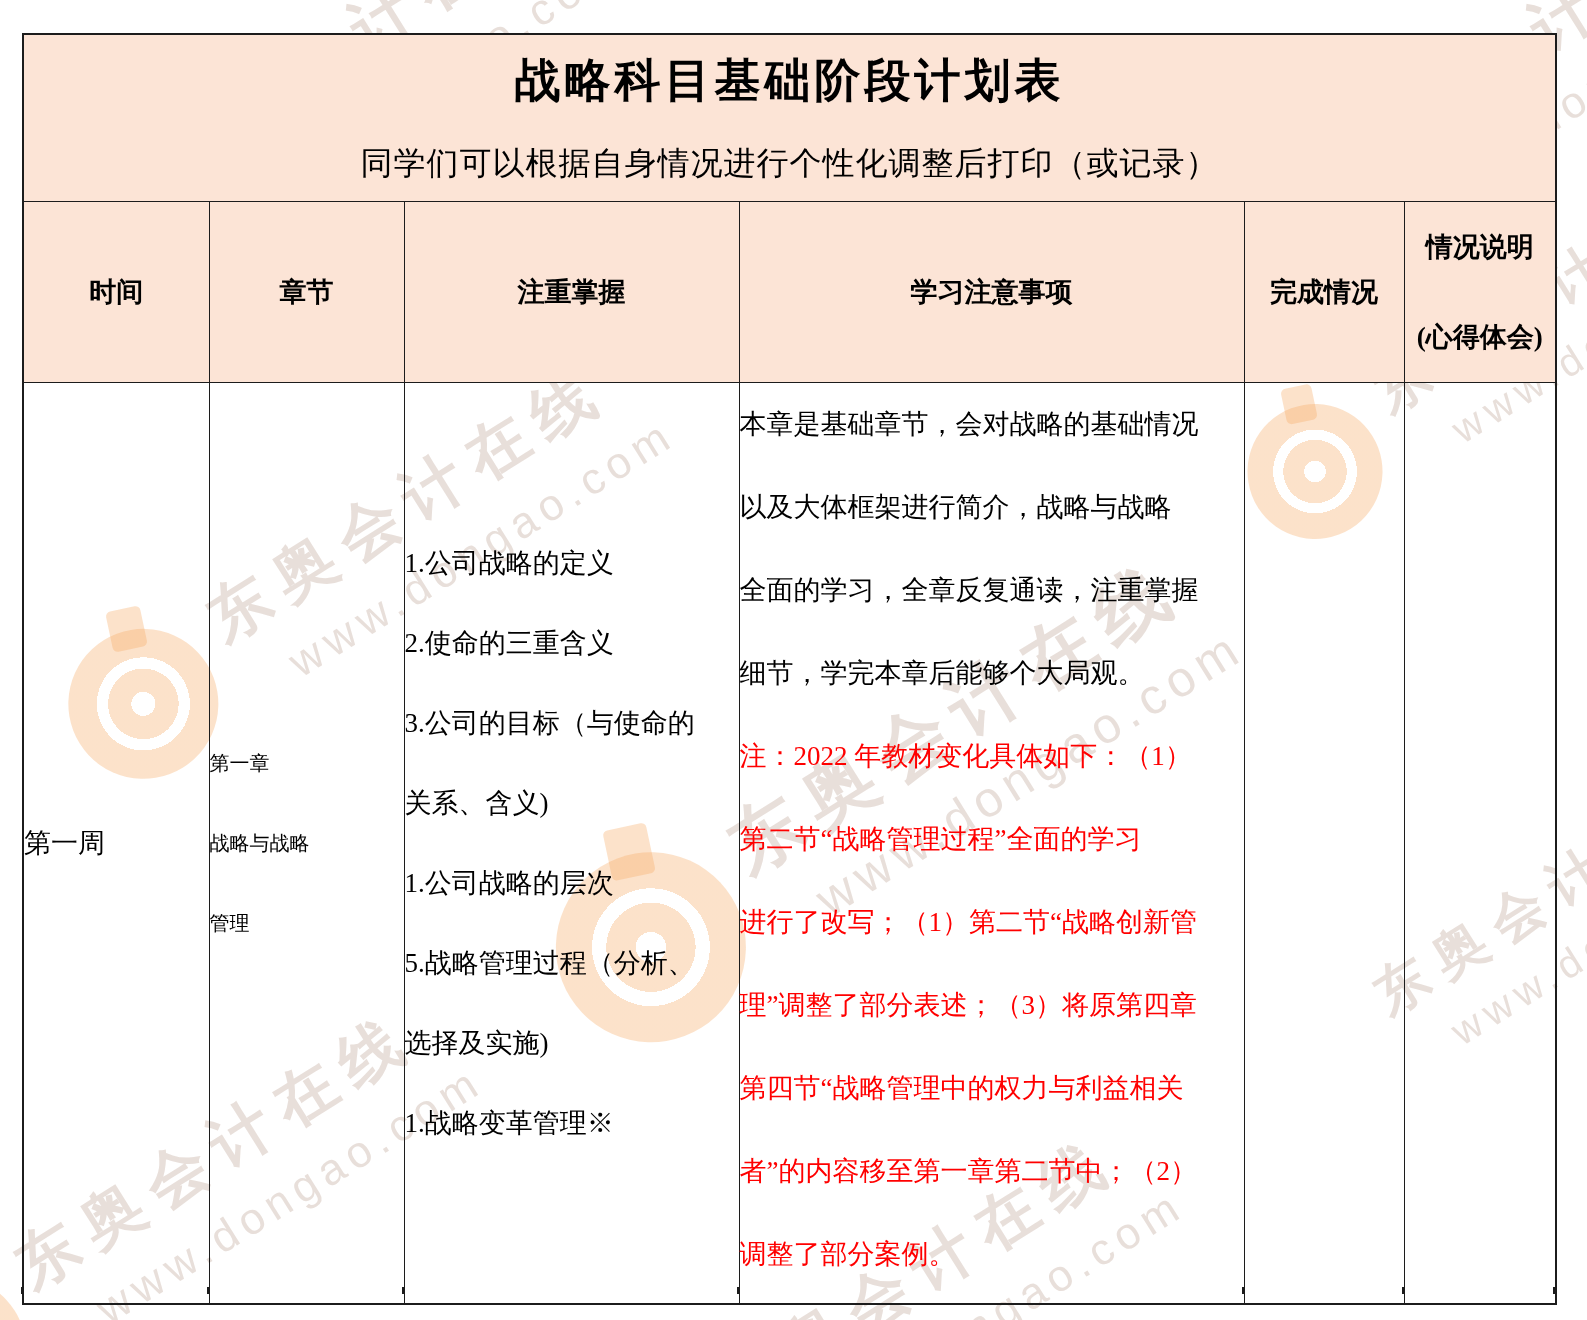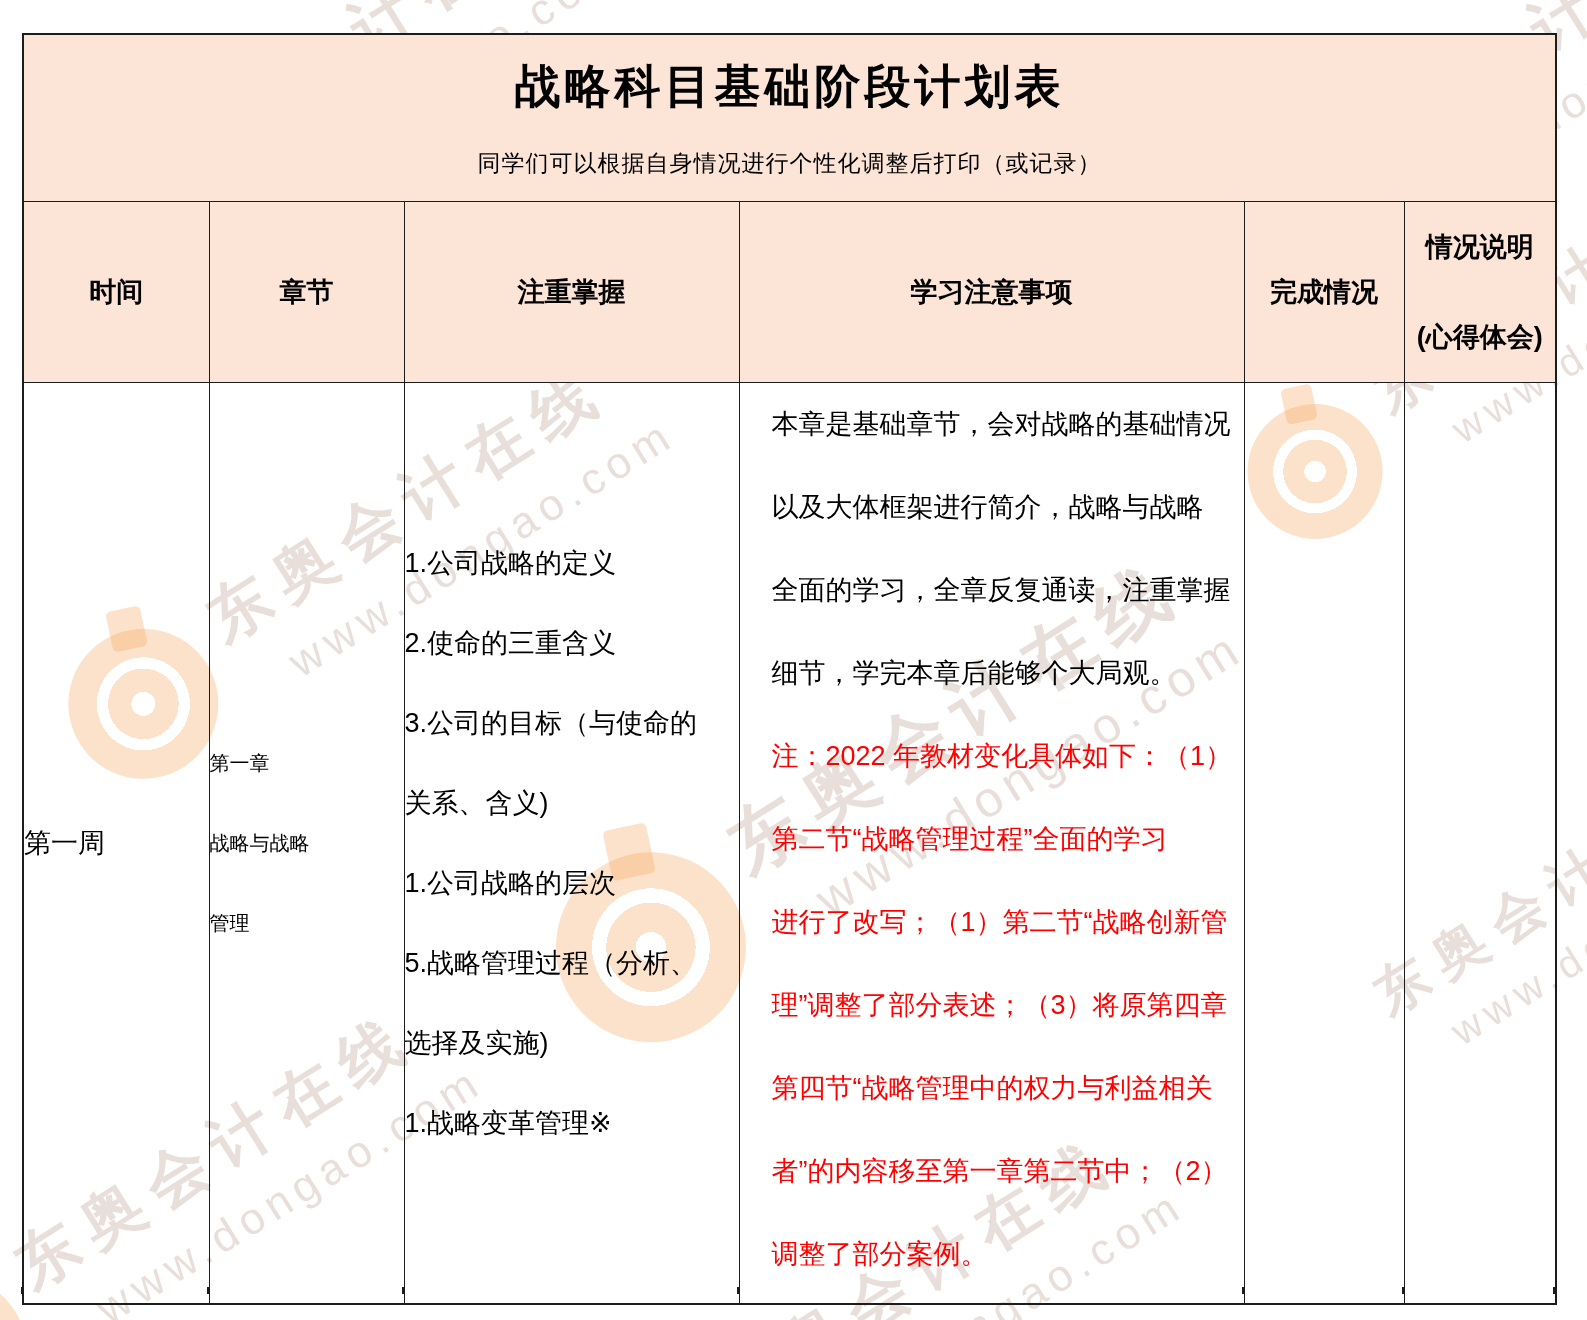--- a/index.html
+++ b/index.html
@@ -41,39 +41,39 @@
   .wm-sm .wm-logo{width:135px;height:135px;}
   .wm-sm .wm-brand{font-size:54px;}
   .wm-sm .wm-url{font-size:40px;}
 
   
   .plan-table{
     position:absolute; left:22px; top:33px; width:1533px; z-index:2;
     border-collapse:collapse; table-layout:fixed;
   }
   .plan-table td,.plan-table th{
-    border:1.6px solid var(--c-border,#1c1c1c); padding:0; font-weight:normal;
+    border:1.6px solid var(--c-border,#1c1c1c); padding:0; font-weight:normal;font-family:Liberation Serif, serif;
   }
   .plan-table{border:2.5px solid var(--c-border,#1c1c1c);}
   .title-cell,.head-row th{background:var(--c-header_bg,#fce4d6);}
   .title-row{height:167px;}
   .head-row{height:165px;}
   .body-row{height:922px;}
   .title-wrap{display:flex;flex-direction:column;align-items:center;justify-content:center;height:100%;gap:30px;}
   .doc-title{font-size:46px;font-weight:bold;letter-spacing:4px;}
-  .doc-subtitle{font-size:23px;letter-spacing:1px;}
+  .doc-subtitle{font-size:32px;letter-spacing:1px;}
   .head-row th{font-size:27px;font-weight:bold;text-align:center;vertical-align:middle;}
   .head-two .hline{line-height:90px;}
   .c-time{text-align:left;vertical-align:middle;font-size:27px;font-weight:bold;}
   .c-chapter{text-align:left;vertical-align:middle;font-size:20px;}
   .c-chapter .tline{line-height:80px;}
   .c-points{vertical-align:middle;font-size:27px;padding:0 8px 0 13px;}
   .c-points .tline{line-height:80px;white-space:nowrap;}
   .c-notes{vertical-align:top;font-size:27px;padding:6px 8px 0 13px;}
-  .c-notes .tline{line-height:83px;white-space:nowrap;margin-left:32px;}
+  .c-notes .tline{line-height:83px;white-space:nowrap;}
   .notes-red .tline{color:var(--c-note_red,#ff0000);}
   .c-empty{background:transparent;}
 
   
   .stub{position:absolute; top:1287px; width:2px; height:7px; background:var(--c-border,#1c1c1c); z-index:2;}
 </style>
 </head>
 <body>
 
 <div class="page">

